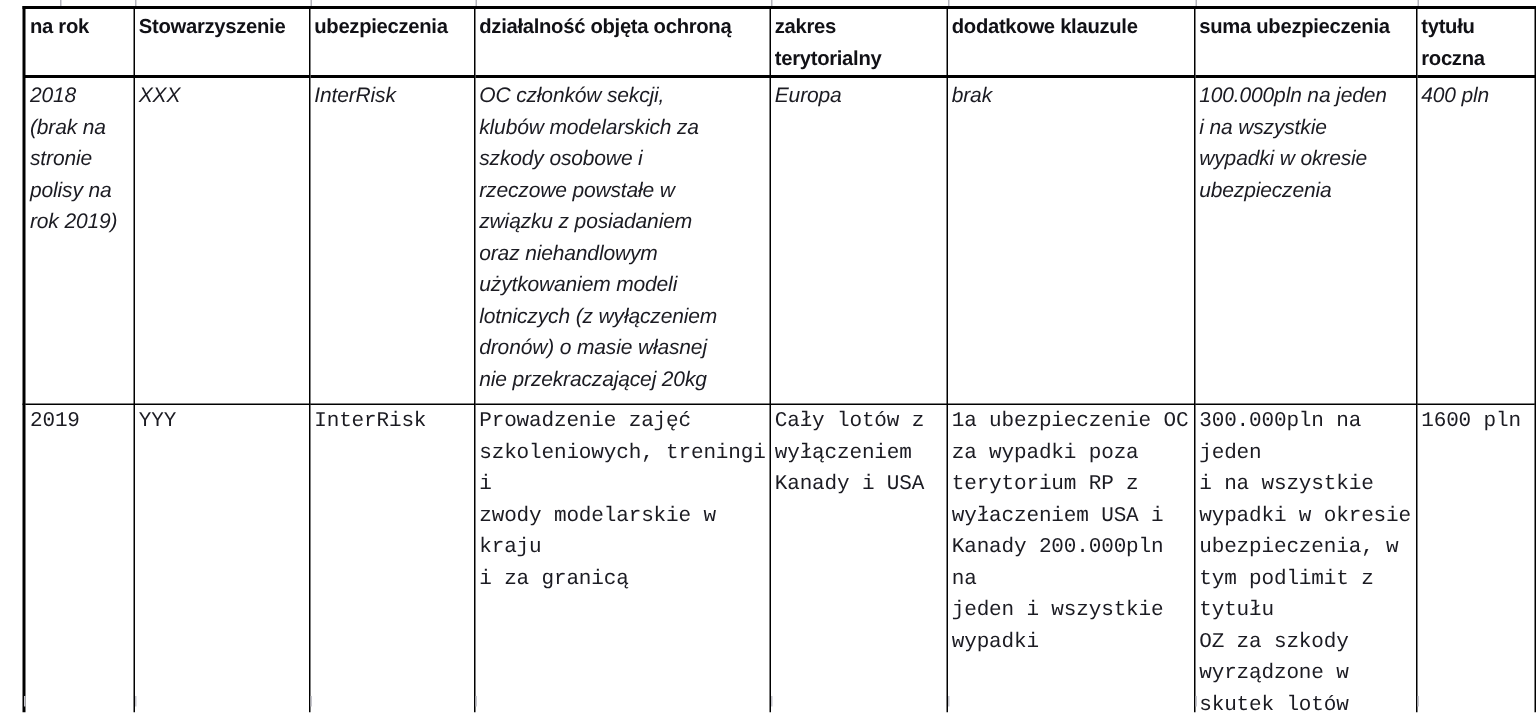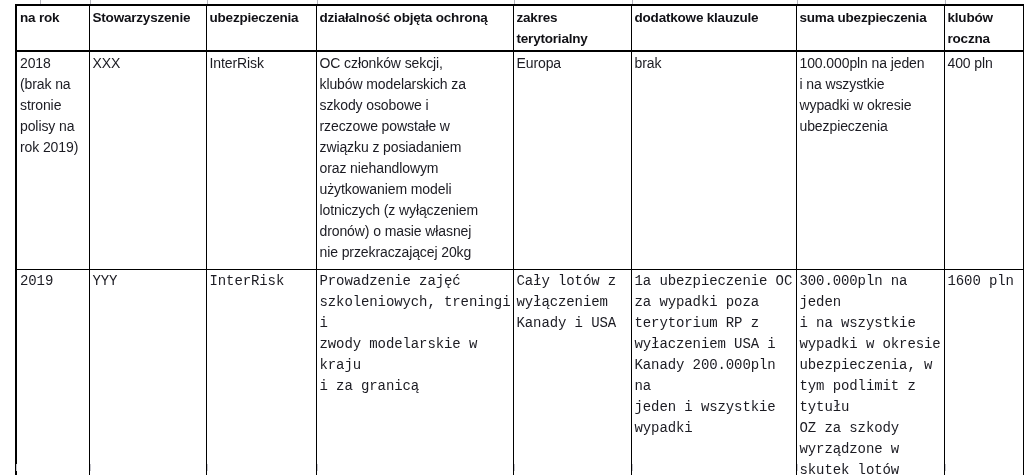--- a/index.html
+++ b/index.html
@@ -50,21 +50,21 @@
     letter-spacing: -0.2px;
     color: #111116;
     border-bottom: 2px solid #000000;
   }
   .policy-table td {
     font-weight: normal;
     font-size: 14px;
     letter-spacing: -0.1px;
   }
   tr.r-header { height: 45px; }
-  tr.r-row0   { height: 218px; }
+  tr.r-row0   { height: 218px; font-style: italic; }
   tr.r-row1   { height: 194px; font-family: Liberation Mono, monospace; }
   
   .tick {
     position: absolute;
     width: 1px;
     background: #b4b4bc;
   }
   .tick.top    { top: 0; height: 4px; }
   .tick.bottom { top: 464px; height: 7px; background: #c6c6cd; }
 </style>
@@ -96,21 +96,21 @@
     <thead>
       <tr class="r-header">
         <th>na rok</th>
         <th>Stowarzyszenie</th>
         <th>ubezpieczenia</th>
         <th>działalność objęta ochroną</th>
         <th>zakres
 terytorialny</th>
         <th>dodatkowe klauzule</th>
         <th>suma ubezpieczenia</th>
-        <th>klubów
+        <th>tytułu
 roczna</th>
       </tr>
     </thead>
     <tbody>
       <tr class="r-row0">
         <td>2018
 (brak na
 stronie
 polisy na
 rok 2019)</td>

